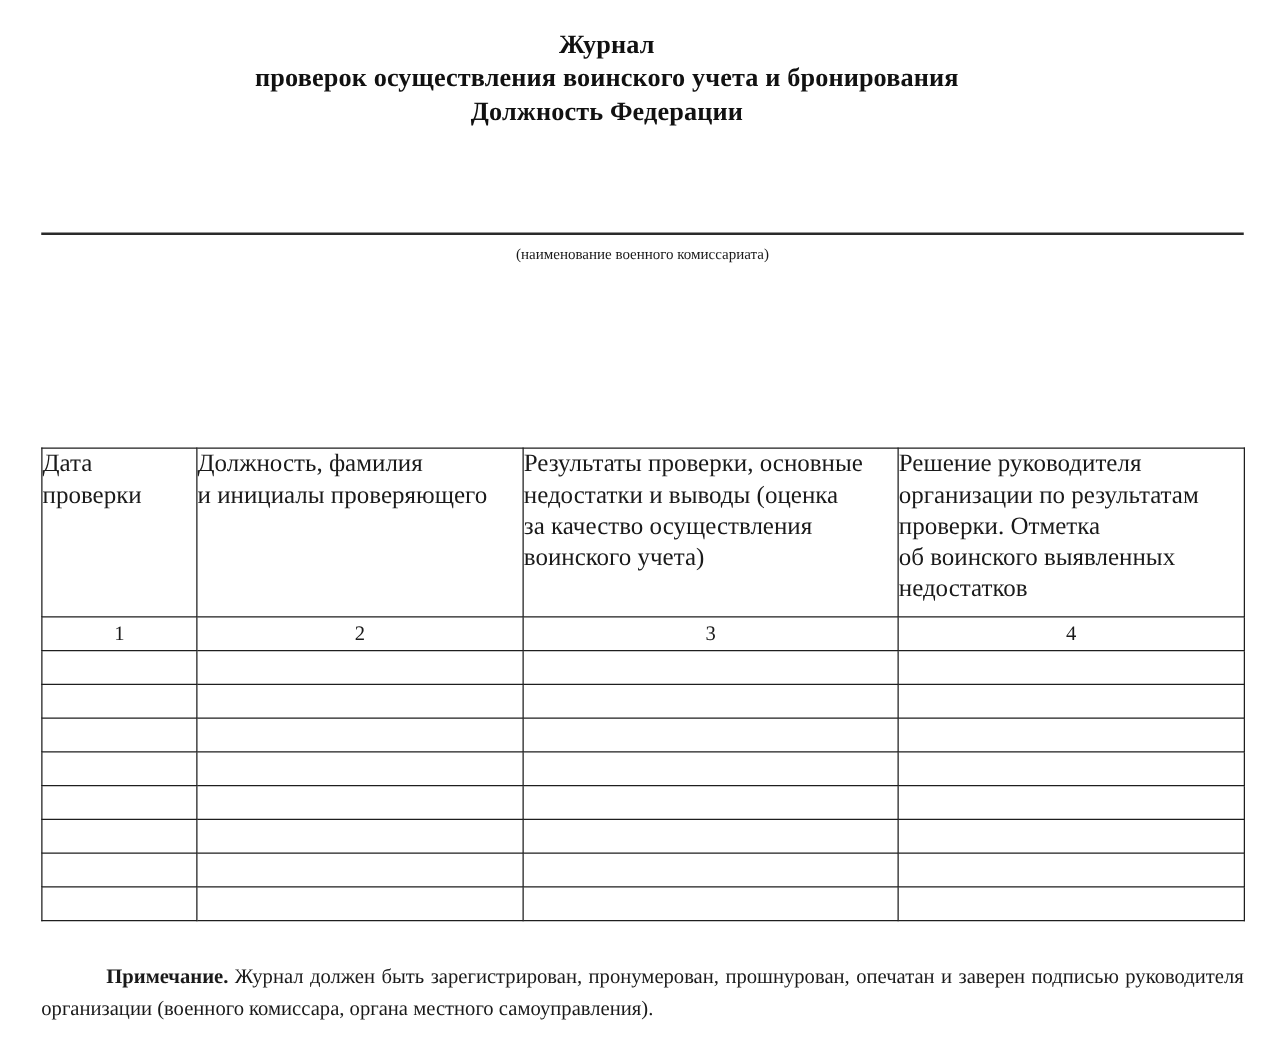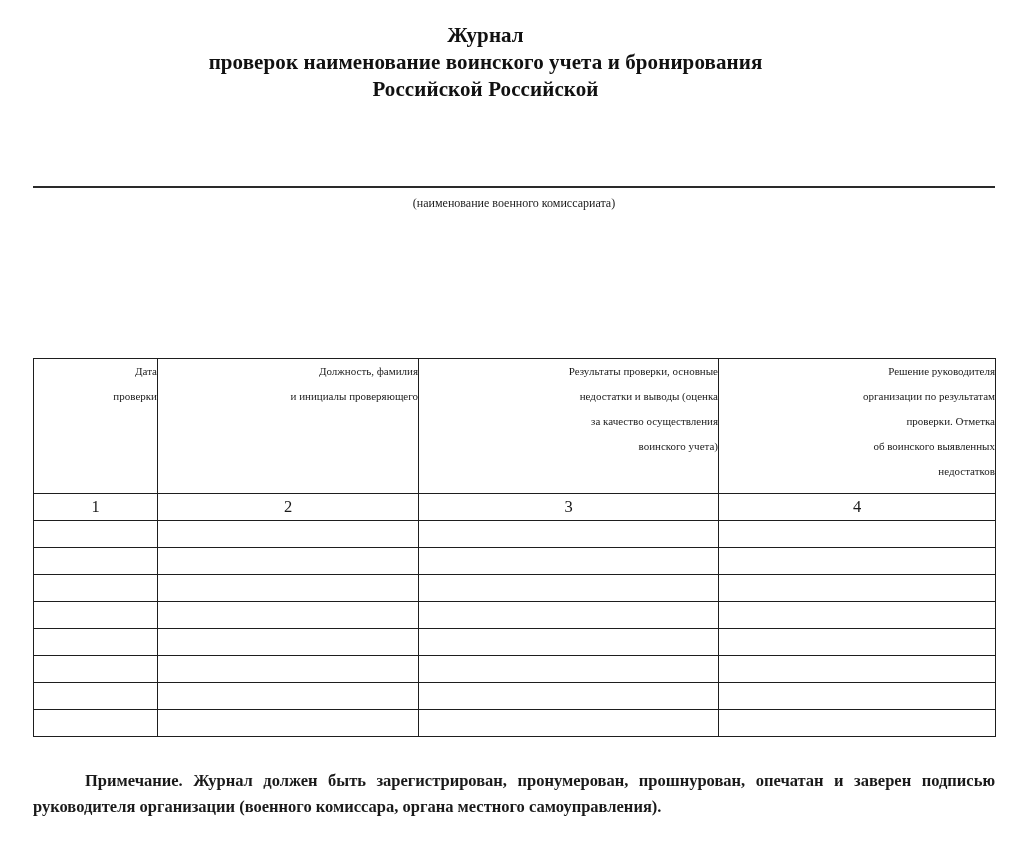--- a/index.html
+++ b/index.html
@@ -79,24 +79,24 @@
     vertical-align: top;
     font-weight: normal;
   }
   .col-1 { width: 124px; }
   .col-2 { width: 261px; }
   .col-3 { width: 300px; }
   .col-4 { width: 277px; }
 
   .head-cell {
     height: 134px;
-    text-align: right;
+    text-align: left;
     vertical-align: top;
     padding: 9px 5px 0 5px;
-    font-size: 11px;
+    font-size: 20px;
     line-height: 25px;
     color: #1a1a1a;
   }
   .head-cell .hl {
     display: block;
     white-space: nowrap;
   }
 
   .num-cell {
     height: 26px;
@@ -121,32 +121,31 @@
     text-align: justify;
     text-indent: 52px;
     color: #1a1a1a;
   }
   .note b {
     font-weight: bold;
     margin-top: 48px;
   }
   .note-body {
     display: inline;
-    font-weight: bold;
   }
 </style>
 </head>
 <body>
 
 <div class="page">
 
   <div class="title-block">
     <div class="title-line">Журнал</div>
-    <div class="title-line">проверок наименование воинского учета и бронирования</div>
-    <div class="title-line">Российской Российской</div>
+    <div class="title-line">проверок осуществления воинского учета и бронирования</div>
+    <div class="title-line">Должность Федерации</div>
   </div>
 
   <div class="fields">
 
     <div class="field">
       <div class="field-rule"></div>
       <div class="field-caption">(наименование военного комиссариата)</div>
     </div>
 
     <div class="field-gap-1"></div>

